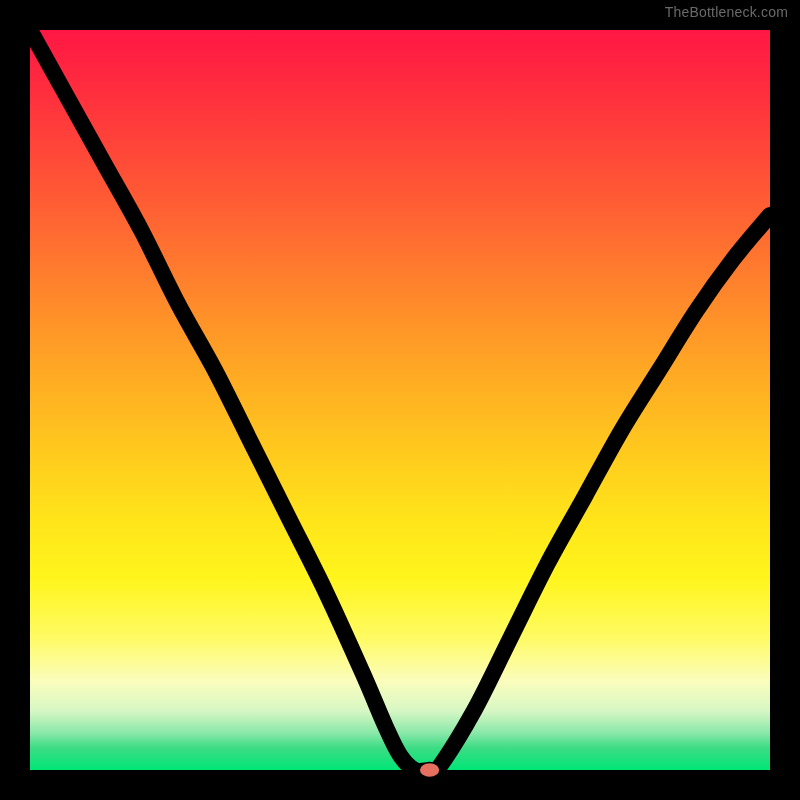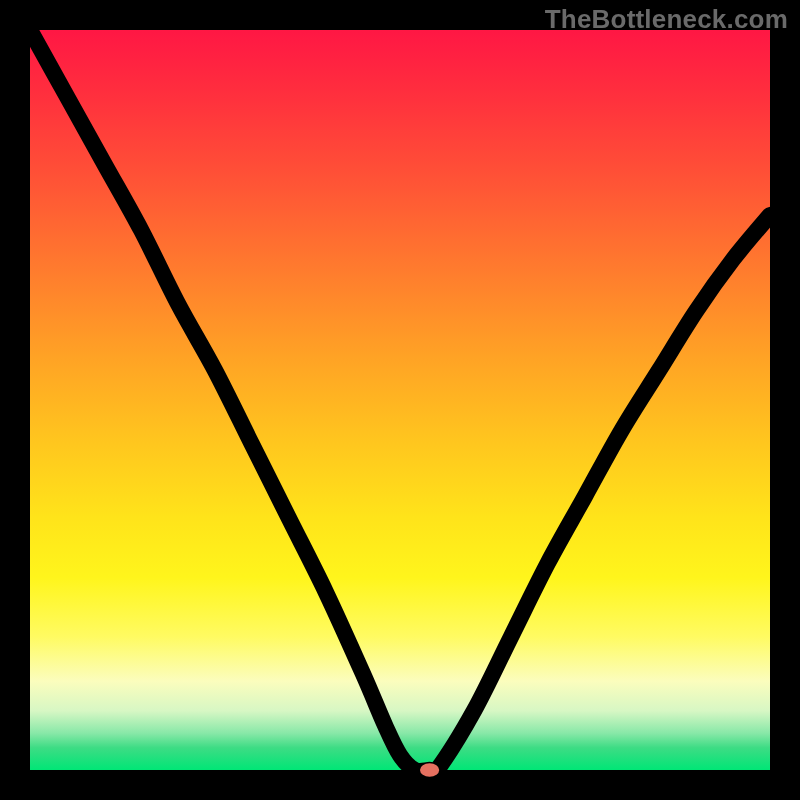--- a/index.html
+++ b/index.html
@@ -8,22 +8,22 @@
     width: 800px;
     height: 800px;
     background: #000;
     position: relative;
   }
   .attribution {
     position: absolute;
     top: 4px;
     right: 12px;
     font-family: Arial, Helvetica, sans-serif;
-    font-size: 26px;
-    font-weight: 700;
+    font-size: 14px;
+    font-weight: 400;
     color: #6a6a6a;
     letter-spacing: 0.2px;
   }
   .plot-area {
     position: absolute;
     left: 30px;
     top: 30px;
     width: 740px;
     height: 740px;
   }

